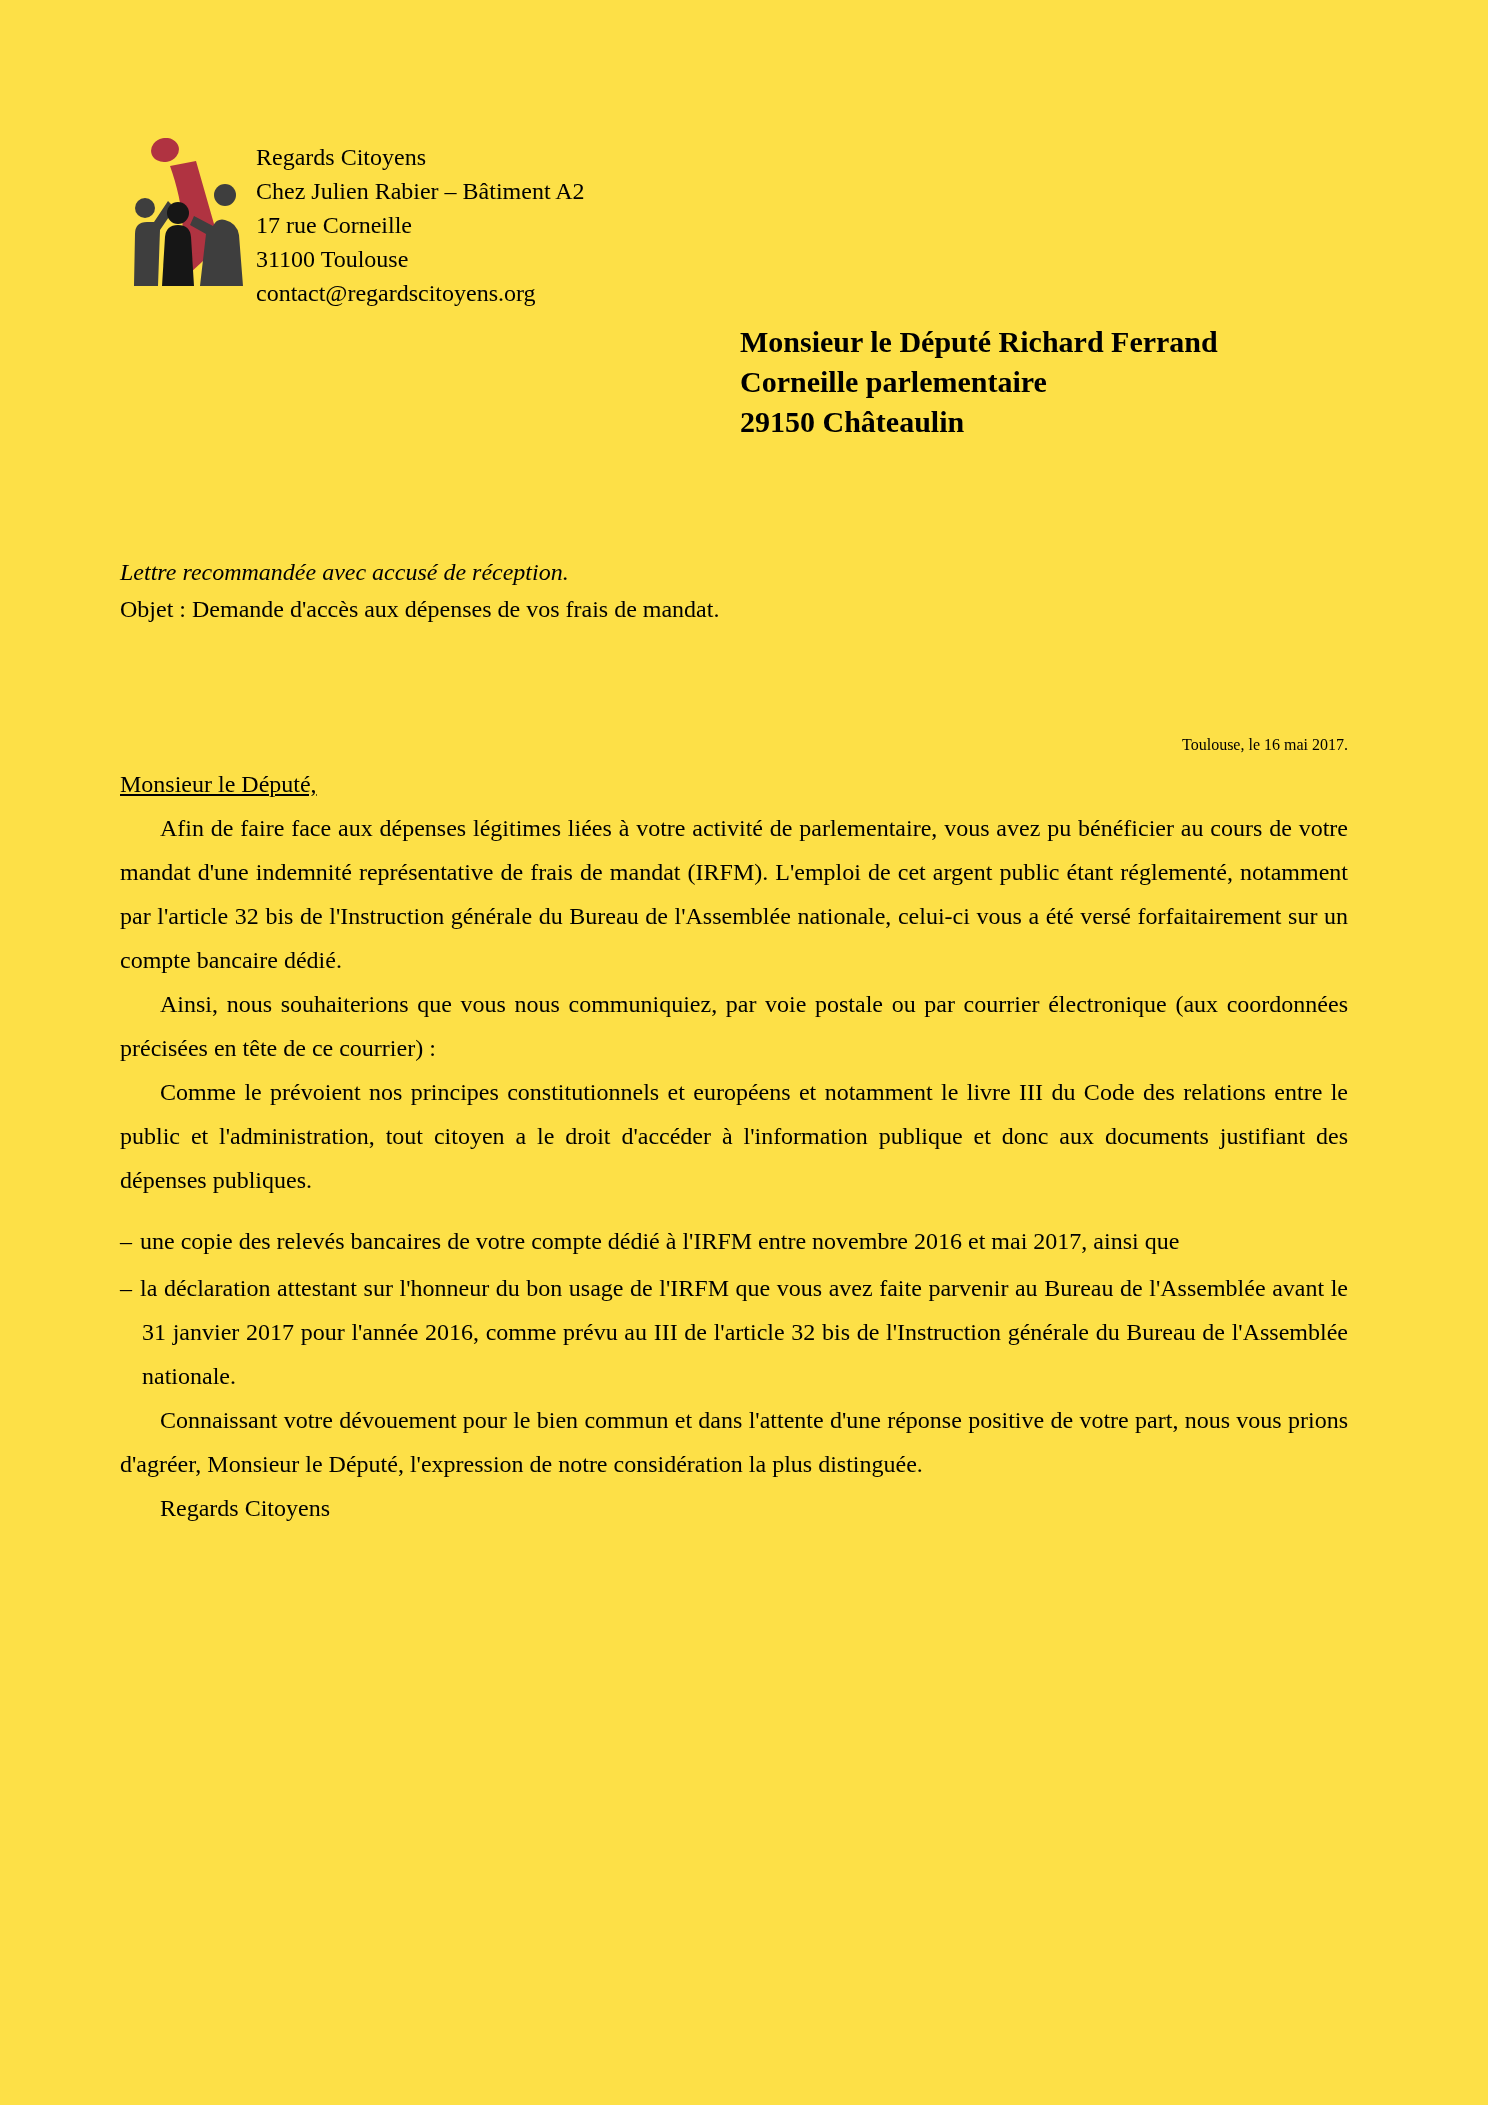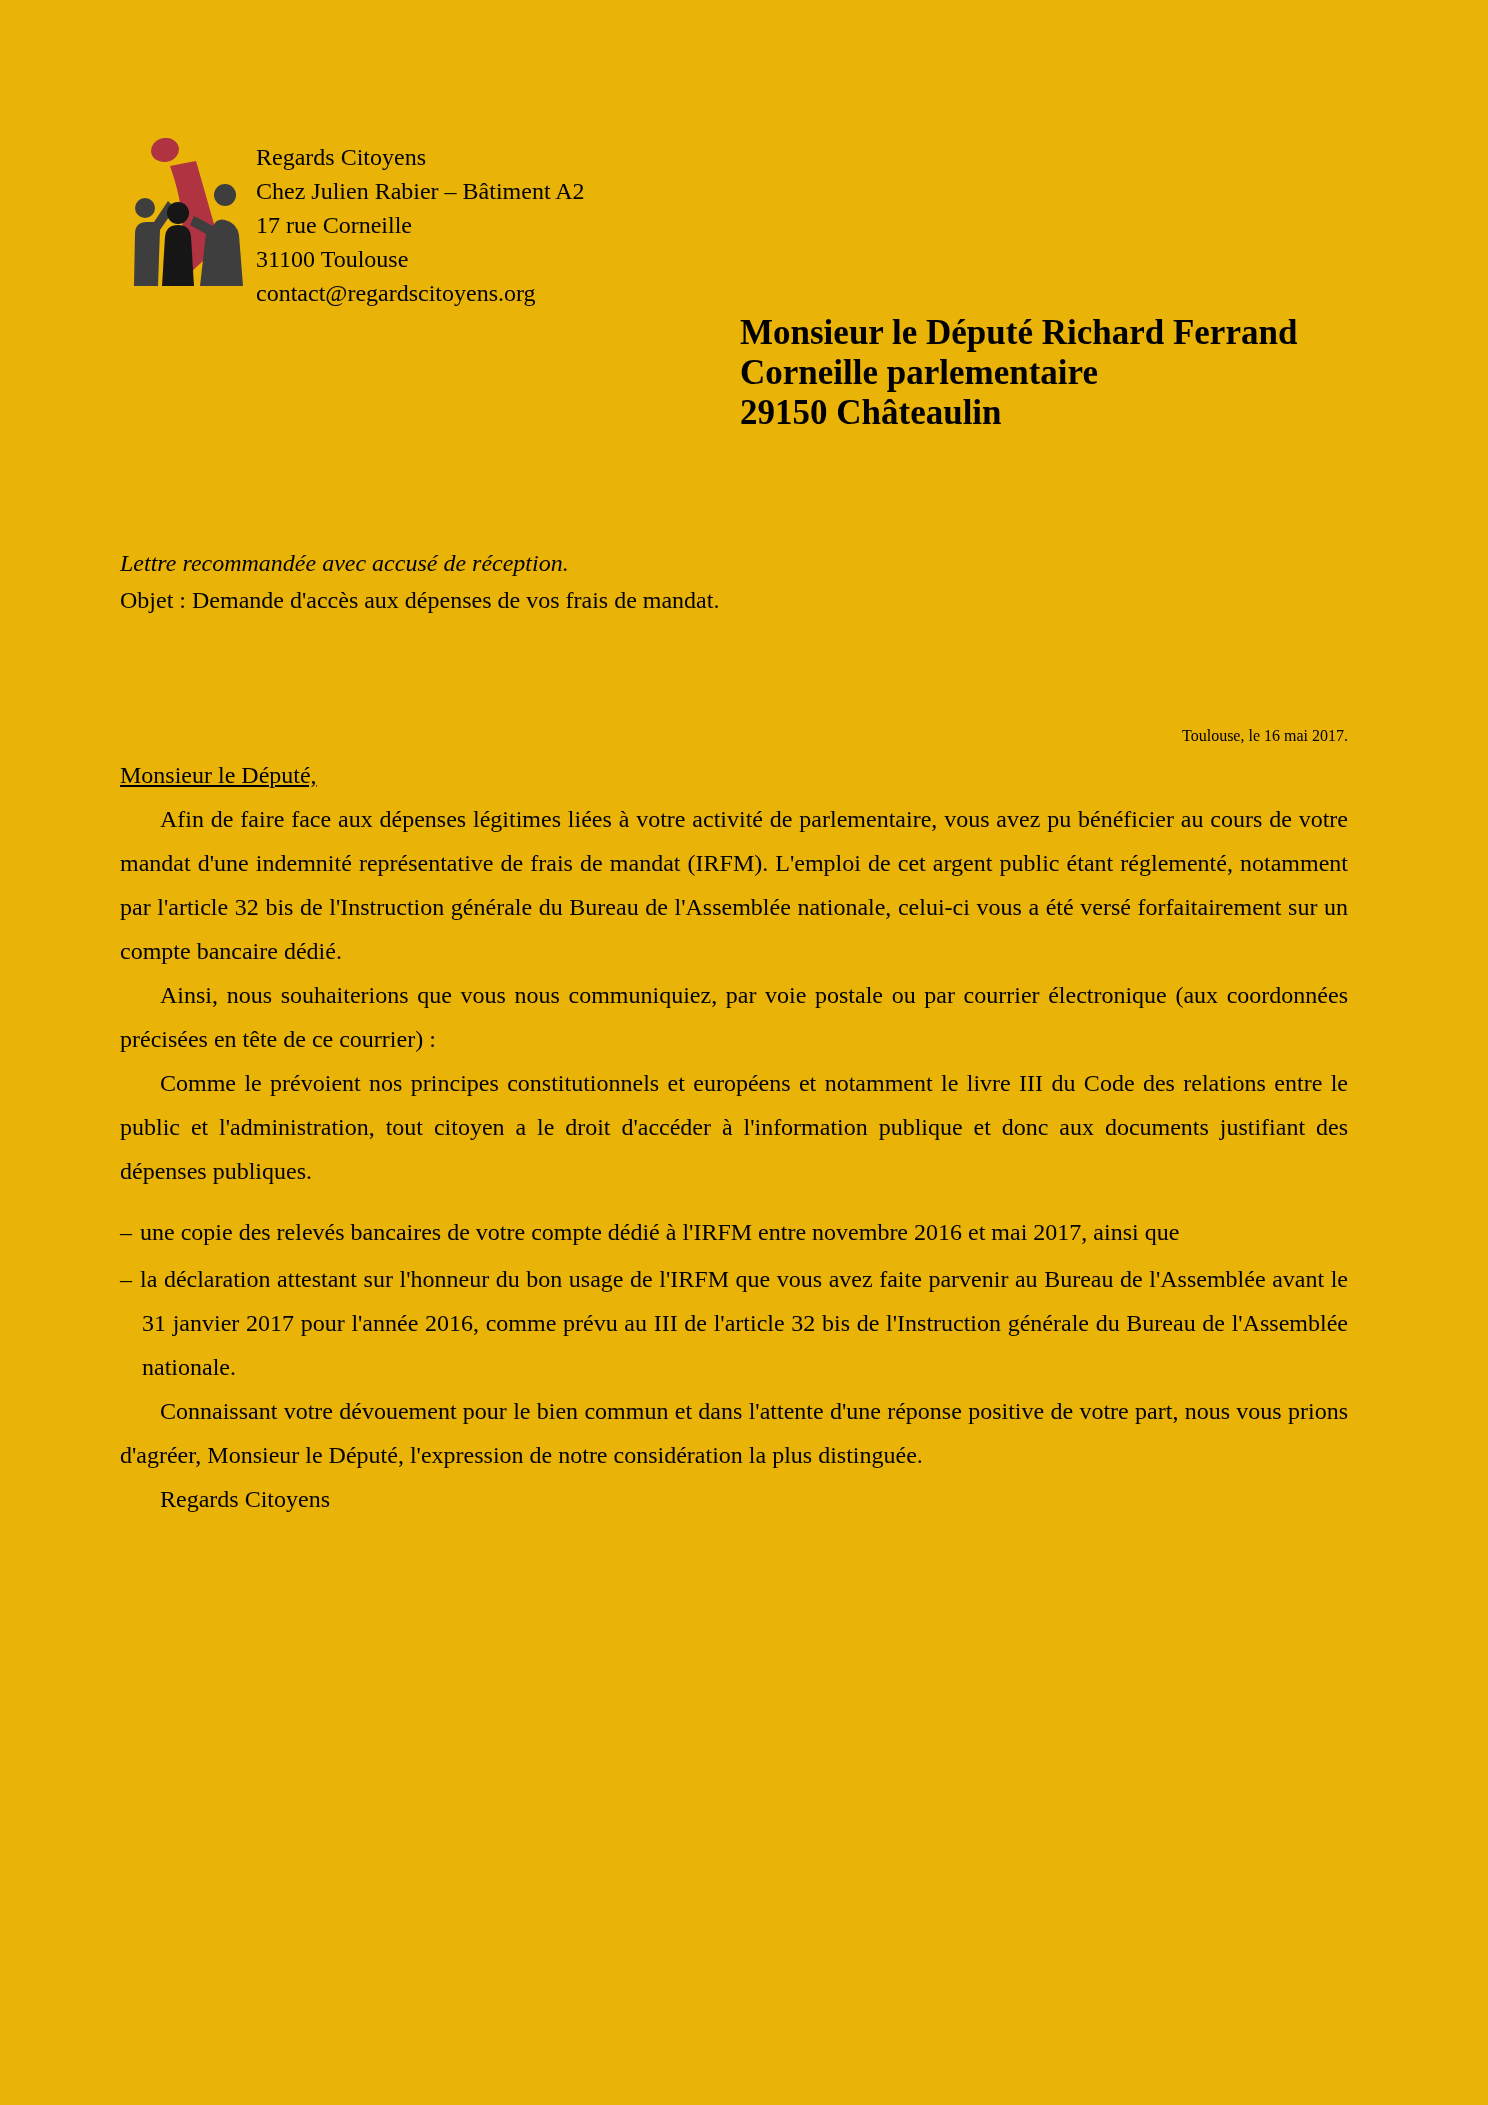--- a/index.html
+++ b/index.html
@@ -6,36 +6,36 @@
     margin: 0;
     padding: 0;
     background: #ffffff;
   }
   .page {
     position: relative;
     width: 1488px;
     height: 2105px;
     box-sizing: border-box;
     padding: 138px 140px 0 120px;
-    background: #eab308;
+    background: #fde047;
     overflow: hidden;
     color: #000000;
     font-family: "Liberation Serif", "DejaVu Serif", serif;
   }
   
   .header { display: flex; align-items: flex-start; margin-left: 12px; }
   .logo-svg { width: 112px; height: 150px; flex: none; margin-right: 12px; }
   .sender-block { font-size: 24px; line-height: 34px; padding-top: 2px; }
   .sender-email { }
   
   .recipient {
-    margin-top: 3px;
+    margin-top: 12px;
     margin-left: 620px;
     font-weight: bold;
-    font-size: 35px;
+    font-size: 30px;
     line-height: 40px;
   }
   
   .refblock { margin-top: 112px; font-size: 24px; line-height: 37px; }
   .ref-notice { font-style: italic; }
   
   .dateline { margin-top: 100px; text-align: right; font-size: 16px; line-height: 34px; }
   
   .letter-body { font-size: 24px; line-height: 44px; }
   .letter-body p { margin: 0; }

